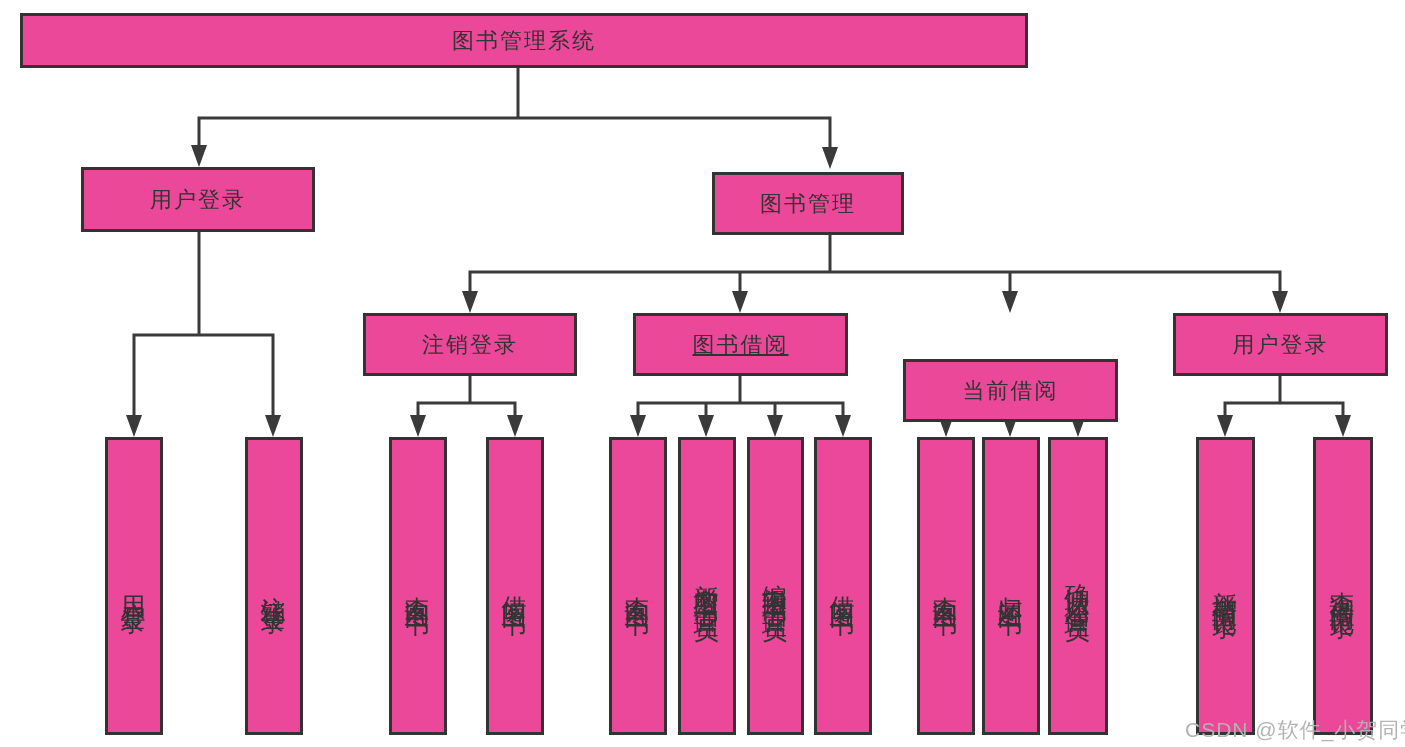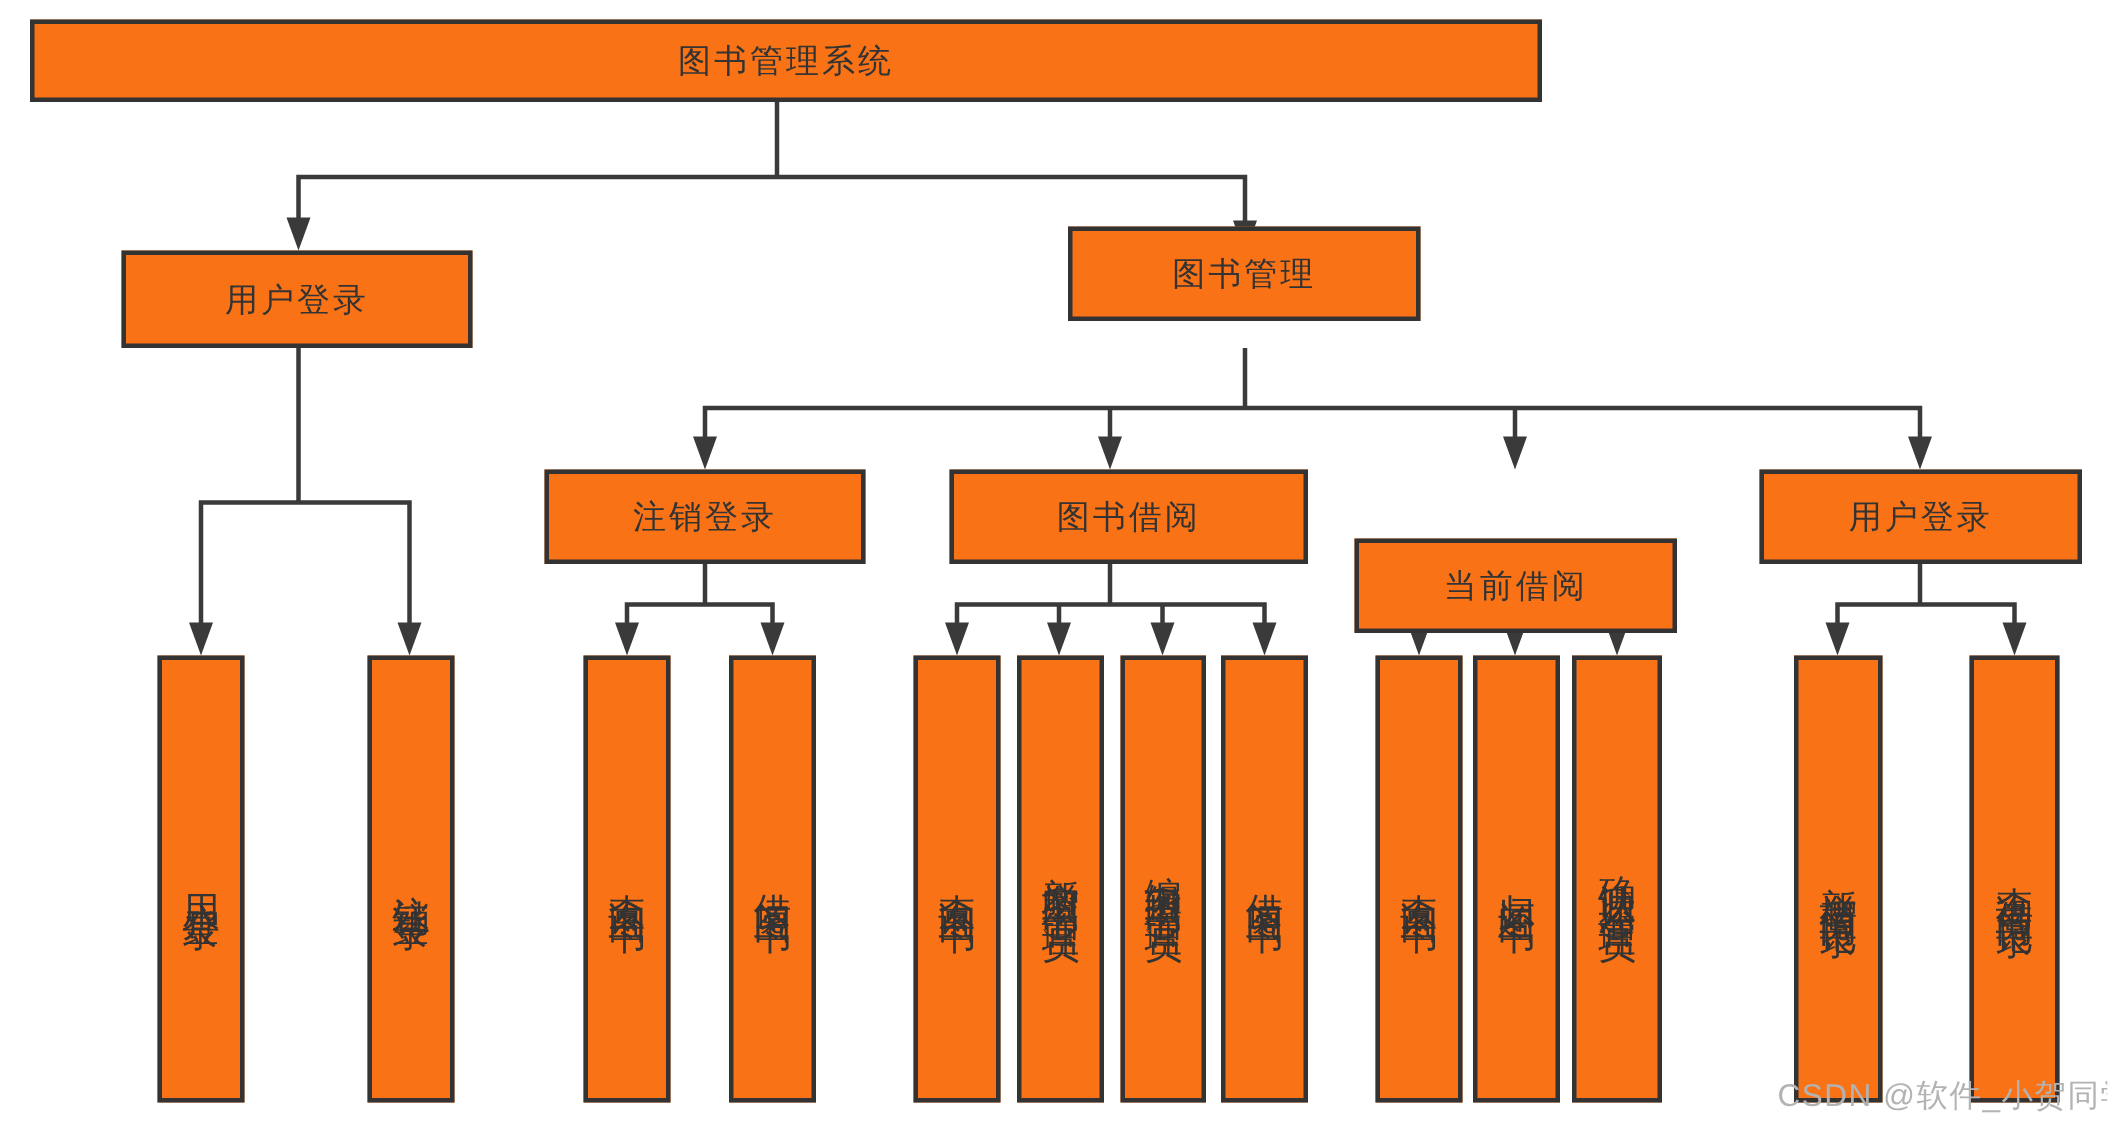--- a/index.html
+++ b/index.html
@@ -17,21 +17,21 @@
     font-family:"Liberation Sans","DejaVu Sans",sans-serif;
     overflow:hidden;
   }
   #connectors{position:absolute;left:0;top:0;pointer-events:none;}
   #connectors path.ln{stroke:var(--line);stroke-width:3;fill:none;}
   #connectors path.arrow{fill:var(--line);stroke:none;}
   .box{
     position:absolute;
     box-sizing:border-box;
     border:3px solid var(--border);
-    background:#f97316;
+    background:#ec4899;
     display:flex;
     align-items:center;
     justify-content:center;
     color:var(--text);
     font-size:22px;
     letter-spacing:2px;
     text-align:left;
     white-space:nowrap;
   }
   .vbox{
@@ -101,24 +101,24 @@
     <path class="arrow" d="M938 415 L954 415 L946 437 Z"></path>
     <path class="arrow" d="M1002 415 L1018 415 L1010 437 Z"></path>
     <path class="arrow" d="M1070 415 L1086 415 L1078 437 Z"></path>
     <path class="arrow" d="M1217 415 L1233 415 L1225 437 Z"></path>
     <path class="arrow" d="M1335 415 L1351 415 L1343 437 Z"></path>
   </svg>
 
   <div class="box" style="left:20px;top:13px;width:1008px;height:55px;">图书管理系统</div>
 
   <div class="box" style="left:81px;top:167px;width:234px;height:65px;">用户登录</div>
-  <div class="box" style="left:712px;top:151px;width:235px;height:63px;">图书管理</div>
+  <div class="box" style="left:712px;top:172px;width:192px;height:63px;">图书管理</div>
 
   <div class="box" style="left:363px;top:313px;width:214px;height:63px;">注销登录</div>
-  <div class="box" style="left:633px;top:313px;width:239px;height:63px;">图书借阅</div>
+  <div class="box" style="left:633px;top:313px;width:215px;height:63px;text-decoration:underline;">图书借阅</div>
   <div class="box" style="left:903px;top:313px;width:215px;height:63px;margin-top:46px;">当前借阅</div>
   <div class="box" style="left:1173px;top:313px;width:215px;height:63px;">用户登录</div>
 
   <div class="box vbox" style="left:105px;top:437px;width:58px;height:298px;">用户登录</div>
   <div class="box vbox" style="left:245px;top:437px;width:58px;height:298px;">注销登录</div>
 
   <div class="box vbox" style="left:389px;top:437px;width:58px;height:298px;">查询图书</div>
   <div class="box vbox" style="left:486px;top:437px;width:58px;height:298px;">借阅图书</div>
 
   <div class="box vbox" style="left:609px;top:437px;width:58px;height:298px;">查询图书</div>

